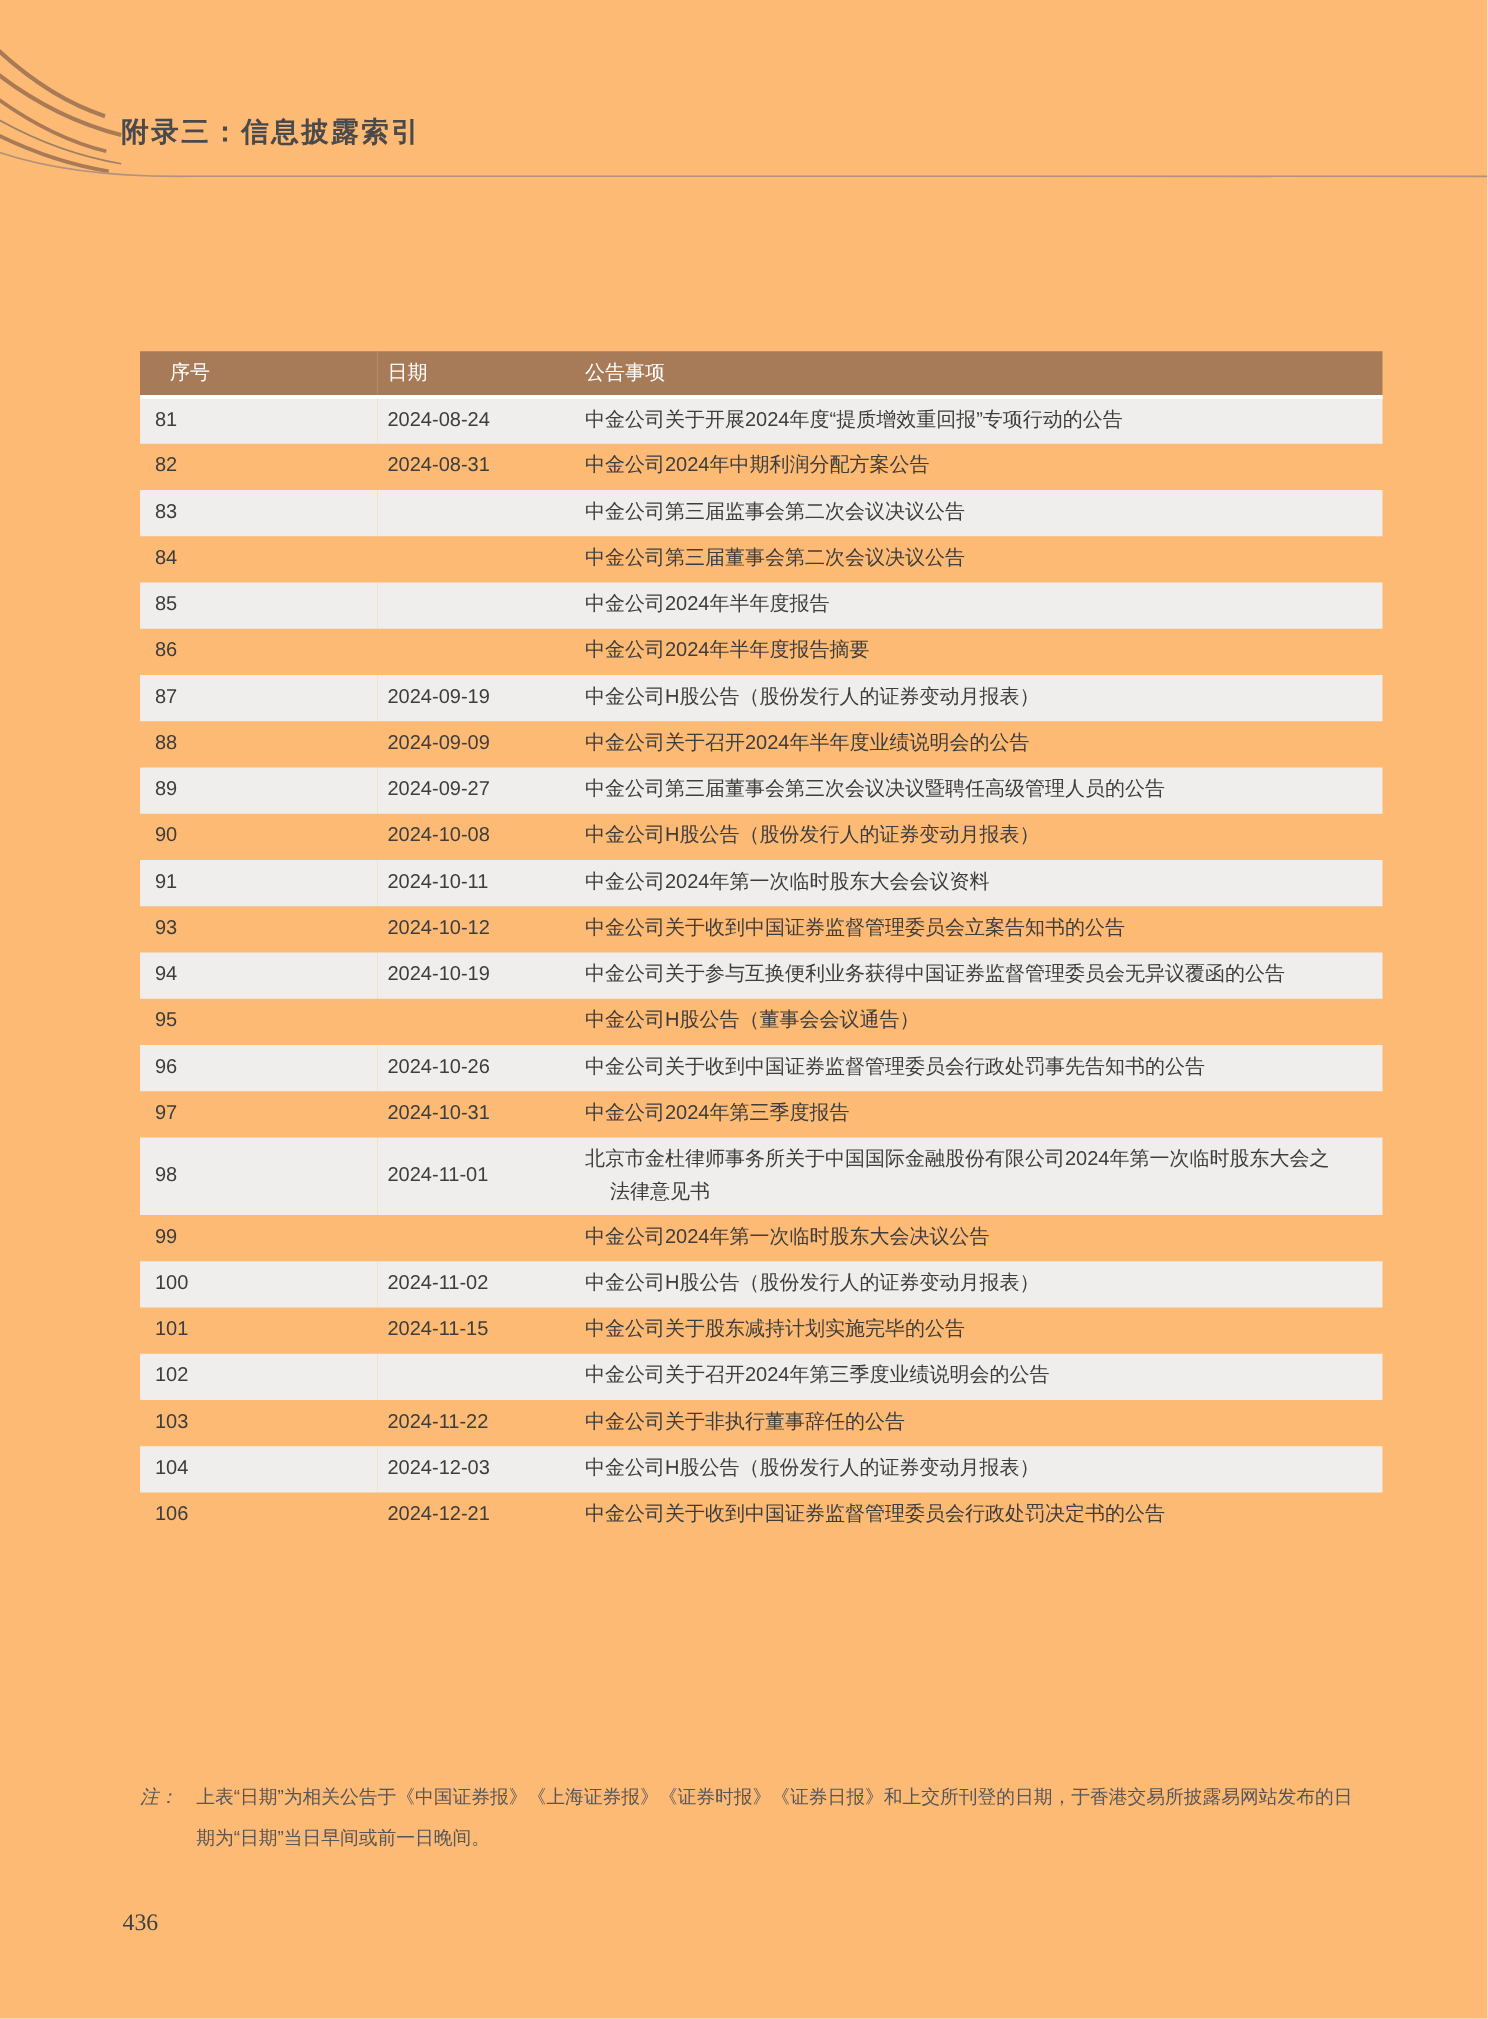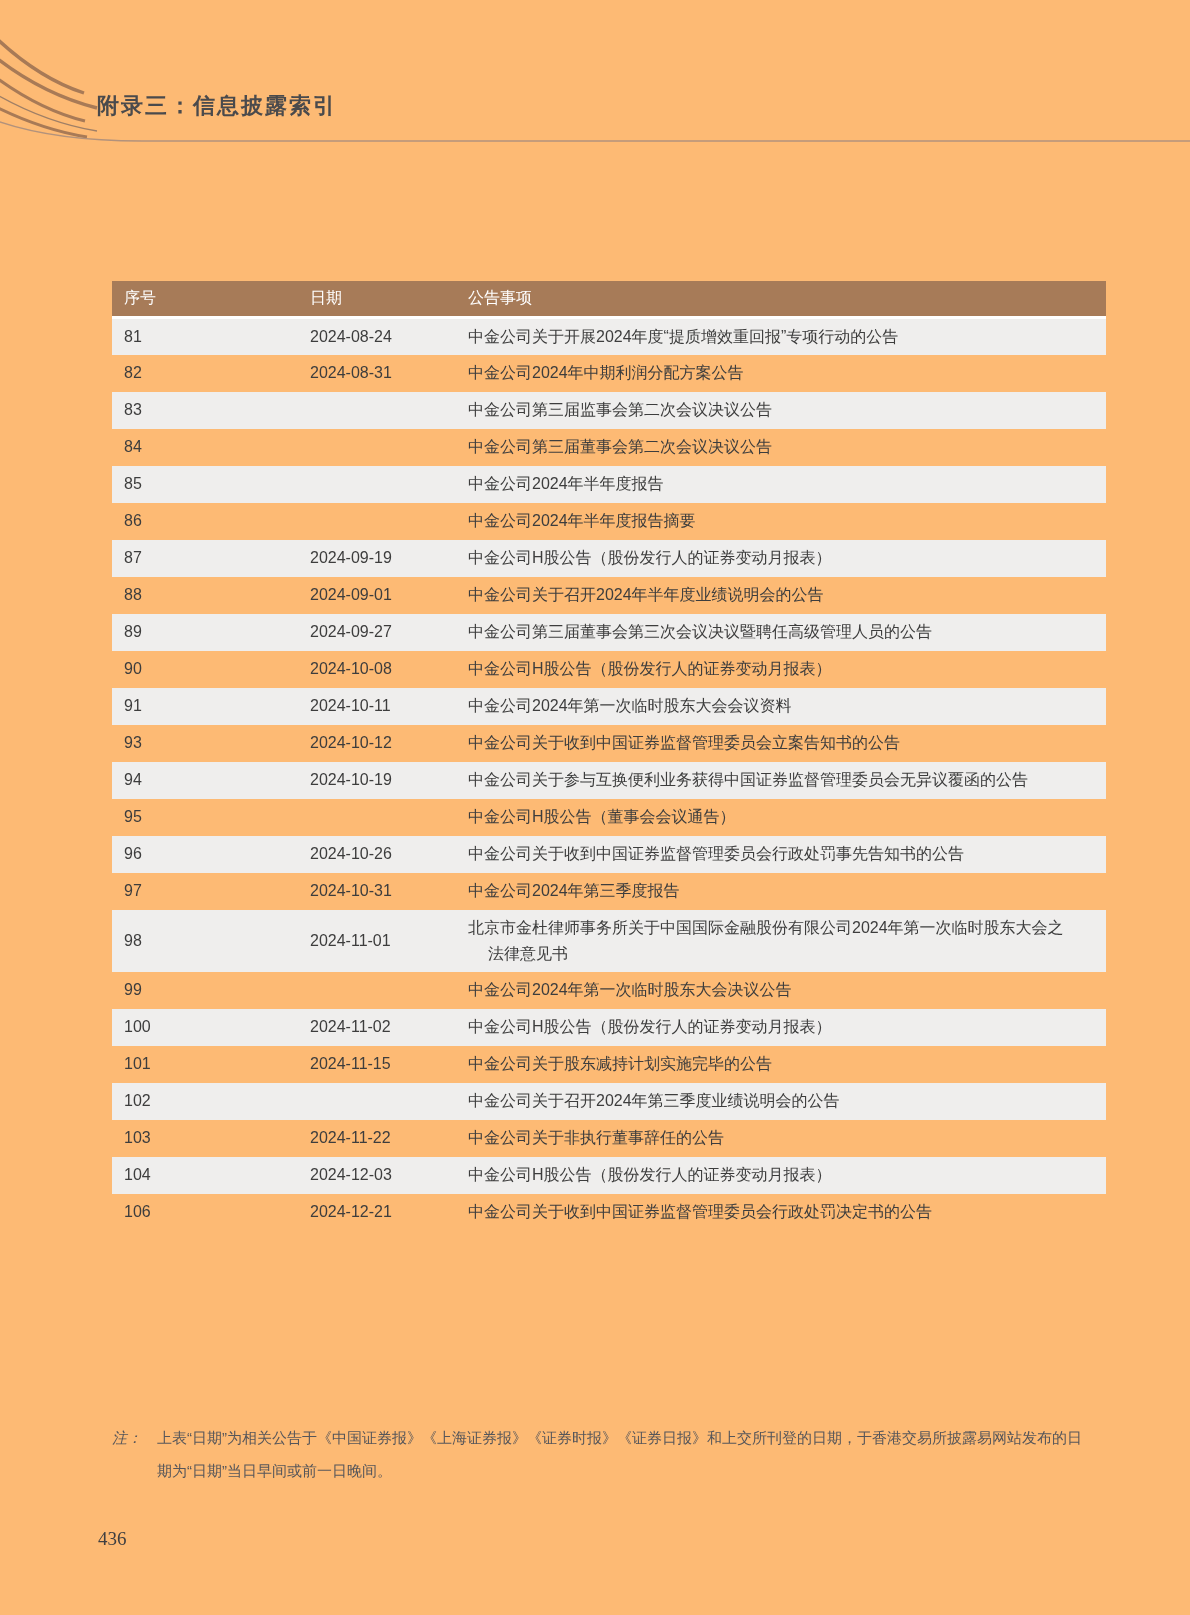--- a/index.html
+++ b/index.html
@@ -14,21 +14,21 @@
     font-family:"Liberation Serif", serif; font-weight:600; font-size:22px;
     line-height:26px; color:#4a4a4c; letter-spacing:2px; white-space:nowrap;
   }
   .table-wrap { position:absolute; left:112px; top:281px; width:994px; }
   table { width:100%; border-collapse:collapse; table-layout:fixed; }
   thead th {
     background:var(--header-bg); color:#ffffff; font-weight:400; font-size:16px;
     height:36px; text-align:left; padding:0; border-bottom:3px solid #ffffff;
     box-sizing:border-box;
   }
-  th.c1 { width:190px; padding-left:12px; }
+  th.c1 { width:190px; padding-left:24px; }
   th.c2 { width:166px; padding-left:8px; }
   th.c3 { padding-left:0;margin-left:36px; }
   tbody td {
     color:#3d3d3d; font-size:16px; line-height:26px;
     padding-top:5px; padding-bottom:5px; height:37px;
     box-sizing:border-box; vertical-align:middle;
   }
   td.c1 { padding-left:12px; }
   td.c2 { padding-left:8px; }
   td.c3 { padding-left:20px; text-indent:-20px; padding-right:28px; }
@@ -102,21 +102,21 @@
             <td class="c2"></td>
             <td class="c3">中金公司2024年半年度报告摘要</td>
           </tr>
           <tr>
             <td class="c1">87</td>
             <td class="c2">2024-09-19</td>
             <td class="c3">中金公司H股公告（股份发行人的证券变动月报表）</td>
           </tr>
           <tr>
             <td class="c1">88</td>
-            <td class="c2">2024-09-01</td>
+            <td class="c2">2024-09-09</td>
             <td class="c3">中金公司关于召开2024年半年度业绩说明会的公告</td>
           </tr>
           <tr>
             <td class="c1">89</td>
             <td class="c2">2024-09-27</td>
             <td class="c3">中金公司第三届董事会第三次会议决议暨聘任高级管理人员的公告</td>
           </tr>
           <tr>
             <td class="c1">90</td>
             <td class="c2">2024-10-08</td>

